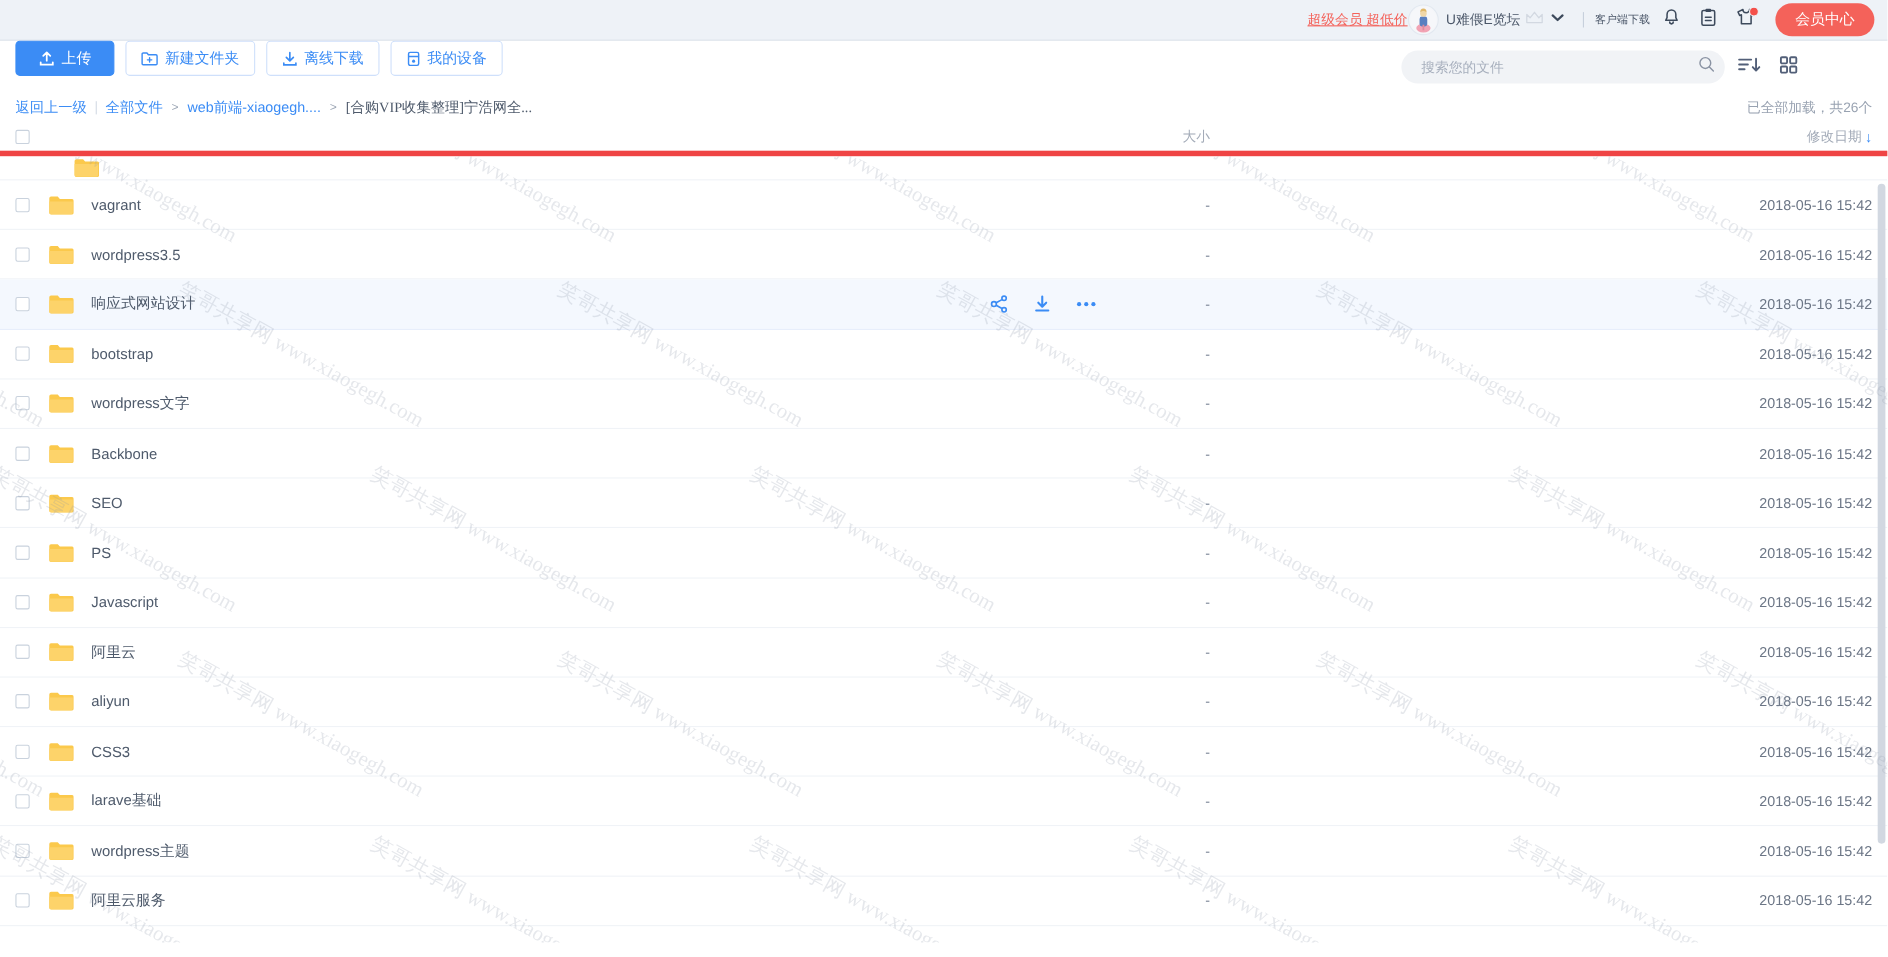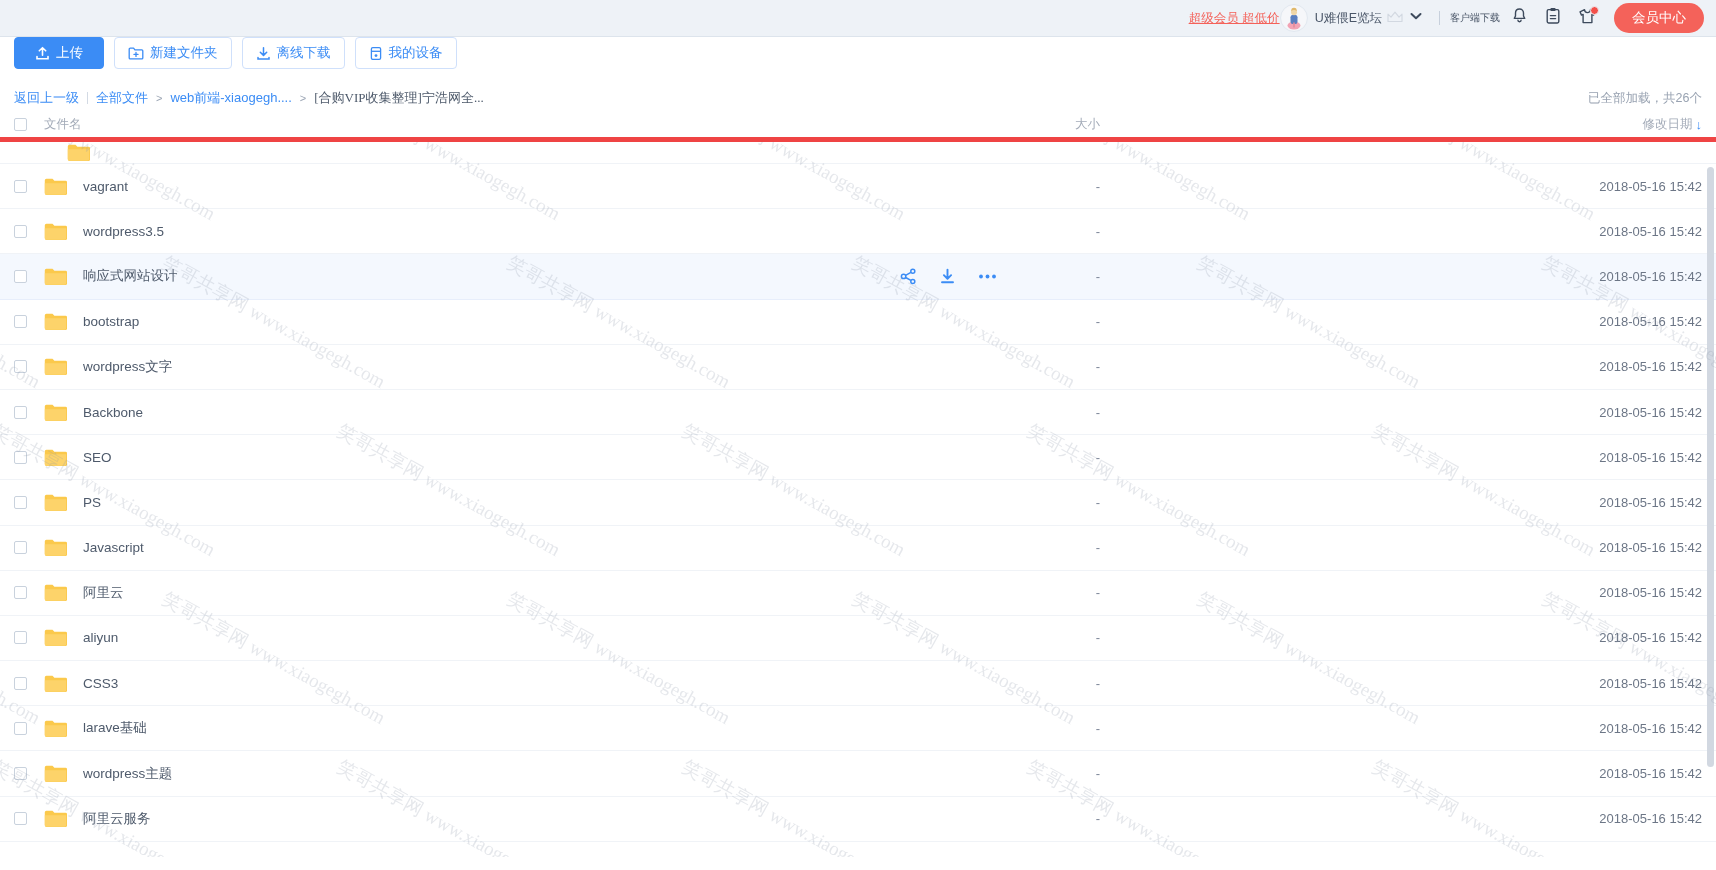--- a/index.html
+++ b/index.html
@@ -239,36 +239,64 @@
     <span class="bi">
       <svg width="14" height="15" viewBox="0 0 14 15">
           <rect x="2.4" y="1.6" width="9.2" height="11.8" rx="1.4" fill="none" stroke="#3b8cf5" stroke-width="1.3"></rect>
           <path d="M2.8 5.3h8.4" stroke="#3b8cf5" stroke-width="1.3"></path>
           <circle cx="7" cy="9.6" r="1.4" fill="#3b8cf5"></circle>
         </svg>
     </span>
     <span>我的设备</span>
   </div>
 
+  <div class="search-wrap">
+    <div class="search-box">
+      <input type="text" placeholder="搜索您的文件" style="">
+      <span>
+        <svg width="17" height="17" viewBox="0 0 17 17">
+            <circle cx="7.3" cy="7.3" r="4.9" fill="none" stroke="#8a93a3" stroke-width="1.3"></circle>
+            <path d="M11 11l3.6 3.6" stroke="#8a93a3" stroke-width="1.3" stroke-linecap="round"></path>
+          </svg>
+      </span>
+    </div>
+    <div class="tool-icon">
+      <span>
+        <svg width="22" height="18" viewBox="0 0 22 18">
+            <path d="M2 4.2h11M2 8.6h8M2 13h5" stroke="#525f78" stroke-width="1.7" stroke-linecap="round"></path>
+            <path d="M17.4 3.4v10.6M14.4 11l3 3.2 3-3.2" fill="none" stroke="#525f78" stroke-width="1.7" stroke-linecap="round" stroke-linejoin="round"></path>
+          </svg>
+      </span>
+    </div>
+    <div class="tool-icon">
+      <span>
+        <svg width="18" height="18" viewBox="0 0 18 18">
+            <rect x="2" y="2" width="5.6" height="5.6" rx="1" fill="none" stroke="#525f78" stroke-width="1.7"></rect>
+            <rect x="10.4" y="2" width="5.6" height="5.6" rx="1" fill="none" stroke="#525f78" stroke-width="1.7"></rect>
+            <rect x="2" y="10.4" width="5.6" height="5.6" rx="1" fill="none" stroke="#525f78" stroke-width="1.7"></rect>
+            <rect x="10.4" y="10.4" width="5.6" height="5.6" rx="1" fill="none" stroke="#525f78" stroke-width="1.7"></rect>
+          </svg>
+      </span>
+    </div>
+  </div>
 </div>
 
 <div id="crumbbar">
   <span class="crumb-link">返回上一级</span>
   <span class="crumb-sep-bar"></span>
   <span class="crumb-link">全部文件</span>
   <span class="crumb-arrow">&gt;</span>
   <span class="crumb-link">web前端-xiaogegh....</span>
   <span class="crumb-arrow">&gt;</span>
   <span class="crumb-cur">[合购VIP收集整理]宁浩网全...</span>
   <span class="load-info">已全部加载，共26个</span>
 </div>
 
 <div id="thead">
   <span class="cbx"></span>
-  <span class="col-name">文件名</span>
   <span class="col-size">大小</span>
   <span class="col-date">
     <span>修改日期</span>
     <span class="sort-arrow">↓</span>
   </span>
 </div>
 
 <div id="listwrap">
   <div id="rows">
       <div class="row partial" style="height: 22px;">

